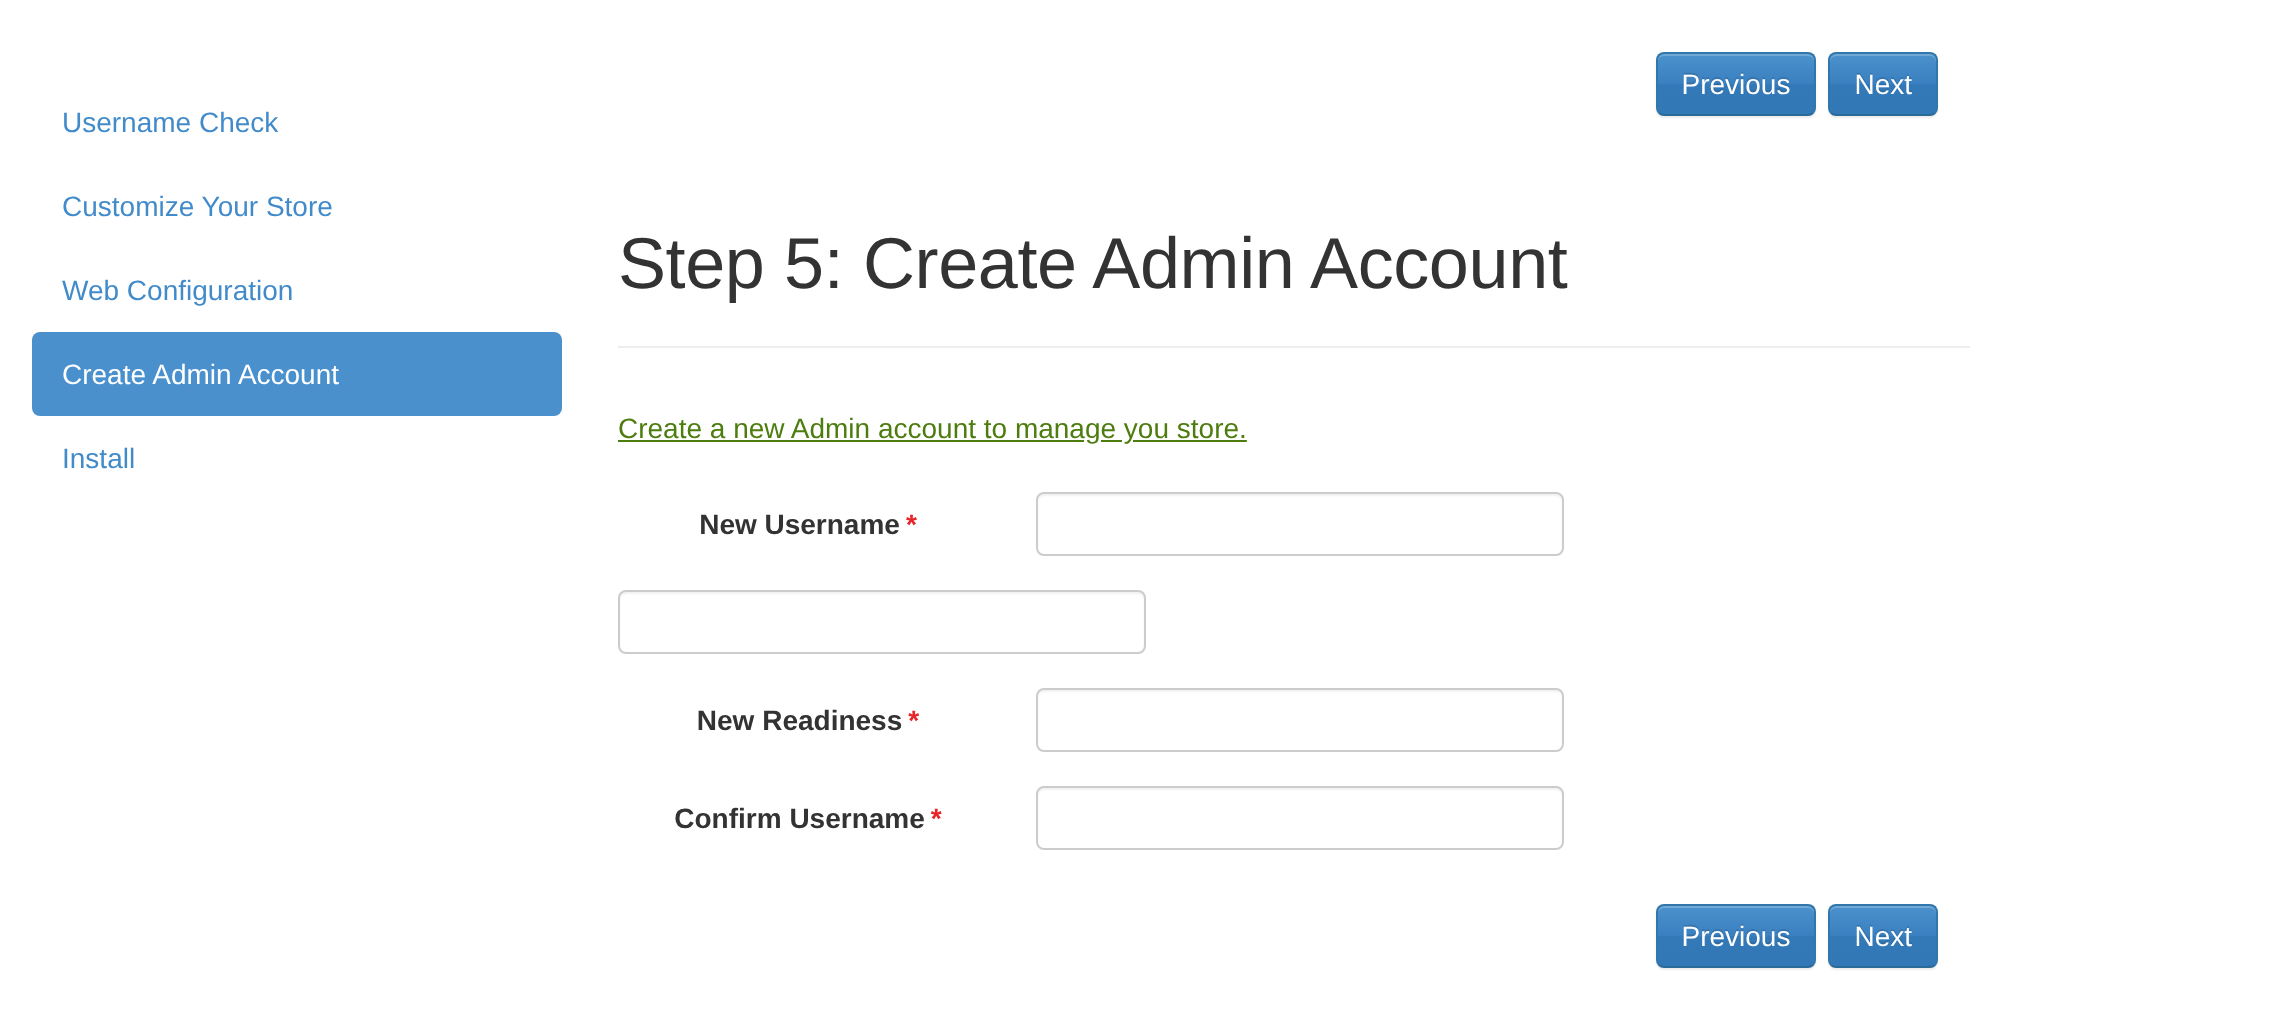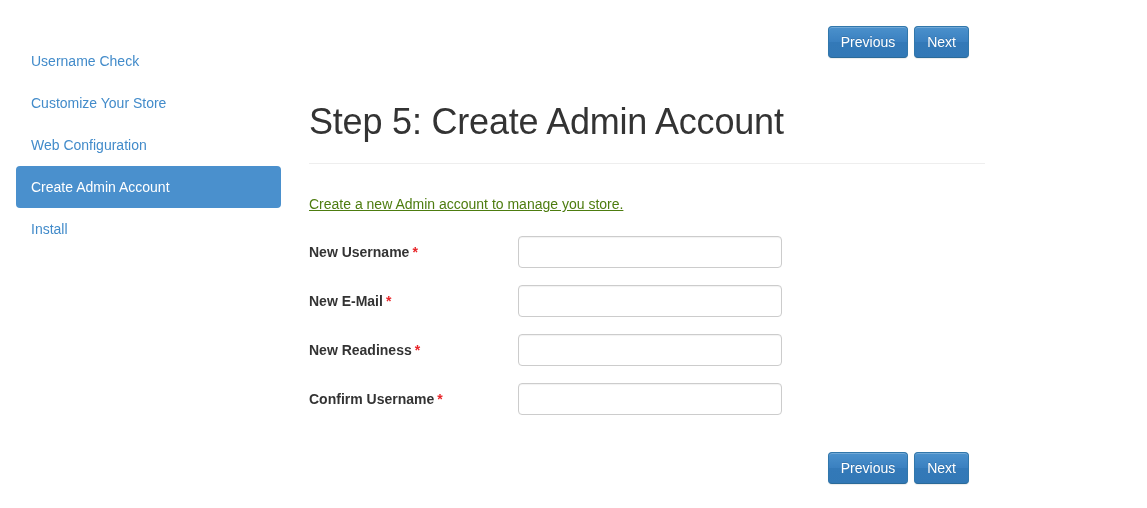--- a/index.html
+++ b/index.html
@@ -78,21 +78,21 @@
   }
   .nav-item.active {
     background: #4a90cd;
     color: #ffffff;
   }
 
   
   .content {
     position: absolute;
     left: 309px;
-    top: 0;
+    top: 10px;
     right: 0;
   }
 
   .page-title {
     margin: 0;
     padding-top: 100px;
     font-size: 36px;
     font-weight: normal;
     line-height: 1.2;
     color: #333333;
@@ -120,21 +120,21 @@
   .form {
     padding-top: 22px;
   }
   .form-row {
     display: flex;
     align-items: center;
     margin-bottom: 17px;
   }
   .form-label {
     width: 209px;
-    text-align: left;
+    text-align: center;
     padding-right: 19px;
     font-size: 14px;
     font-weight: bold;
     color: #333333;
     white-space: nowrap;
   }
   .req {
     color: #e8262a;
     font-weight: bold;
     margin-left: 3px;
@@ -177,21 +177,20 @@
     <p class="lead">Create a new Admin account to manage you store.</p>
 
     <form class="form">
 
       <div class="form-row">
         <label class="form-label"><span>New Username</span><span class="req">*</span></label>
         <input class="form-input" type="text" value="" style="">
       </div>
 
       <div class="form-row">
-        <label class="form-label"><span>New E-Mail</span><span class="req">*</span></label>
         <input class="form-input" type="text" value="" style="">
       </div>
 
       <div class="form-row">
         <label class="form-label"><span>New Readiness</span><span class="req">*</span></label>
         <input class="form-input" type="password" value="" style="">
       </div>
 
       <div class="form-row">
         <label class="form-label"><span>Confirm Username</span><span class="req">*</span></label>

